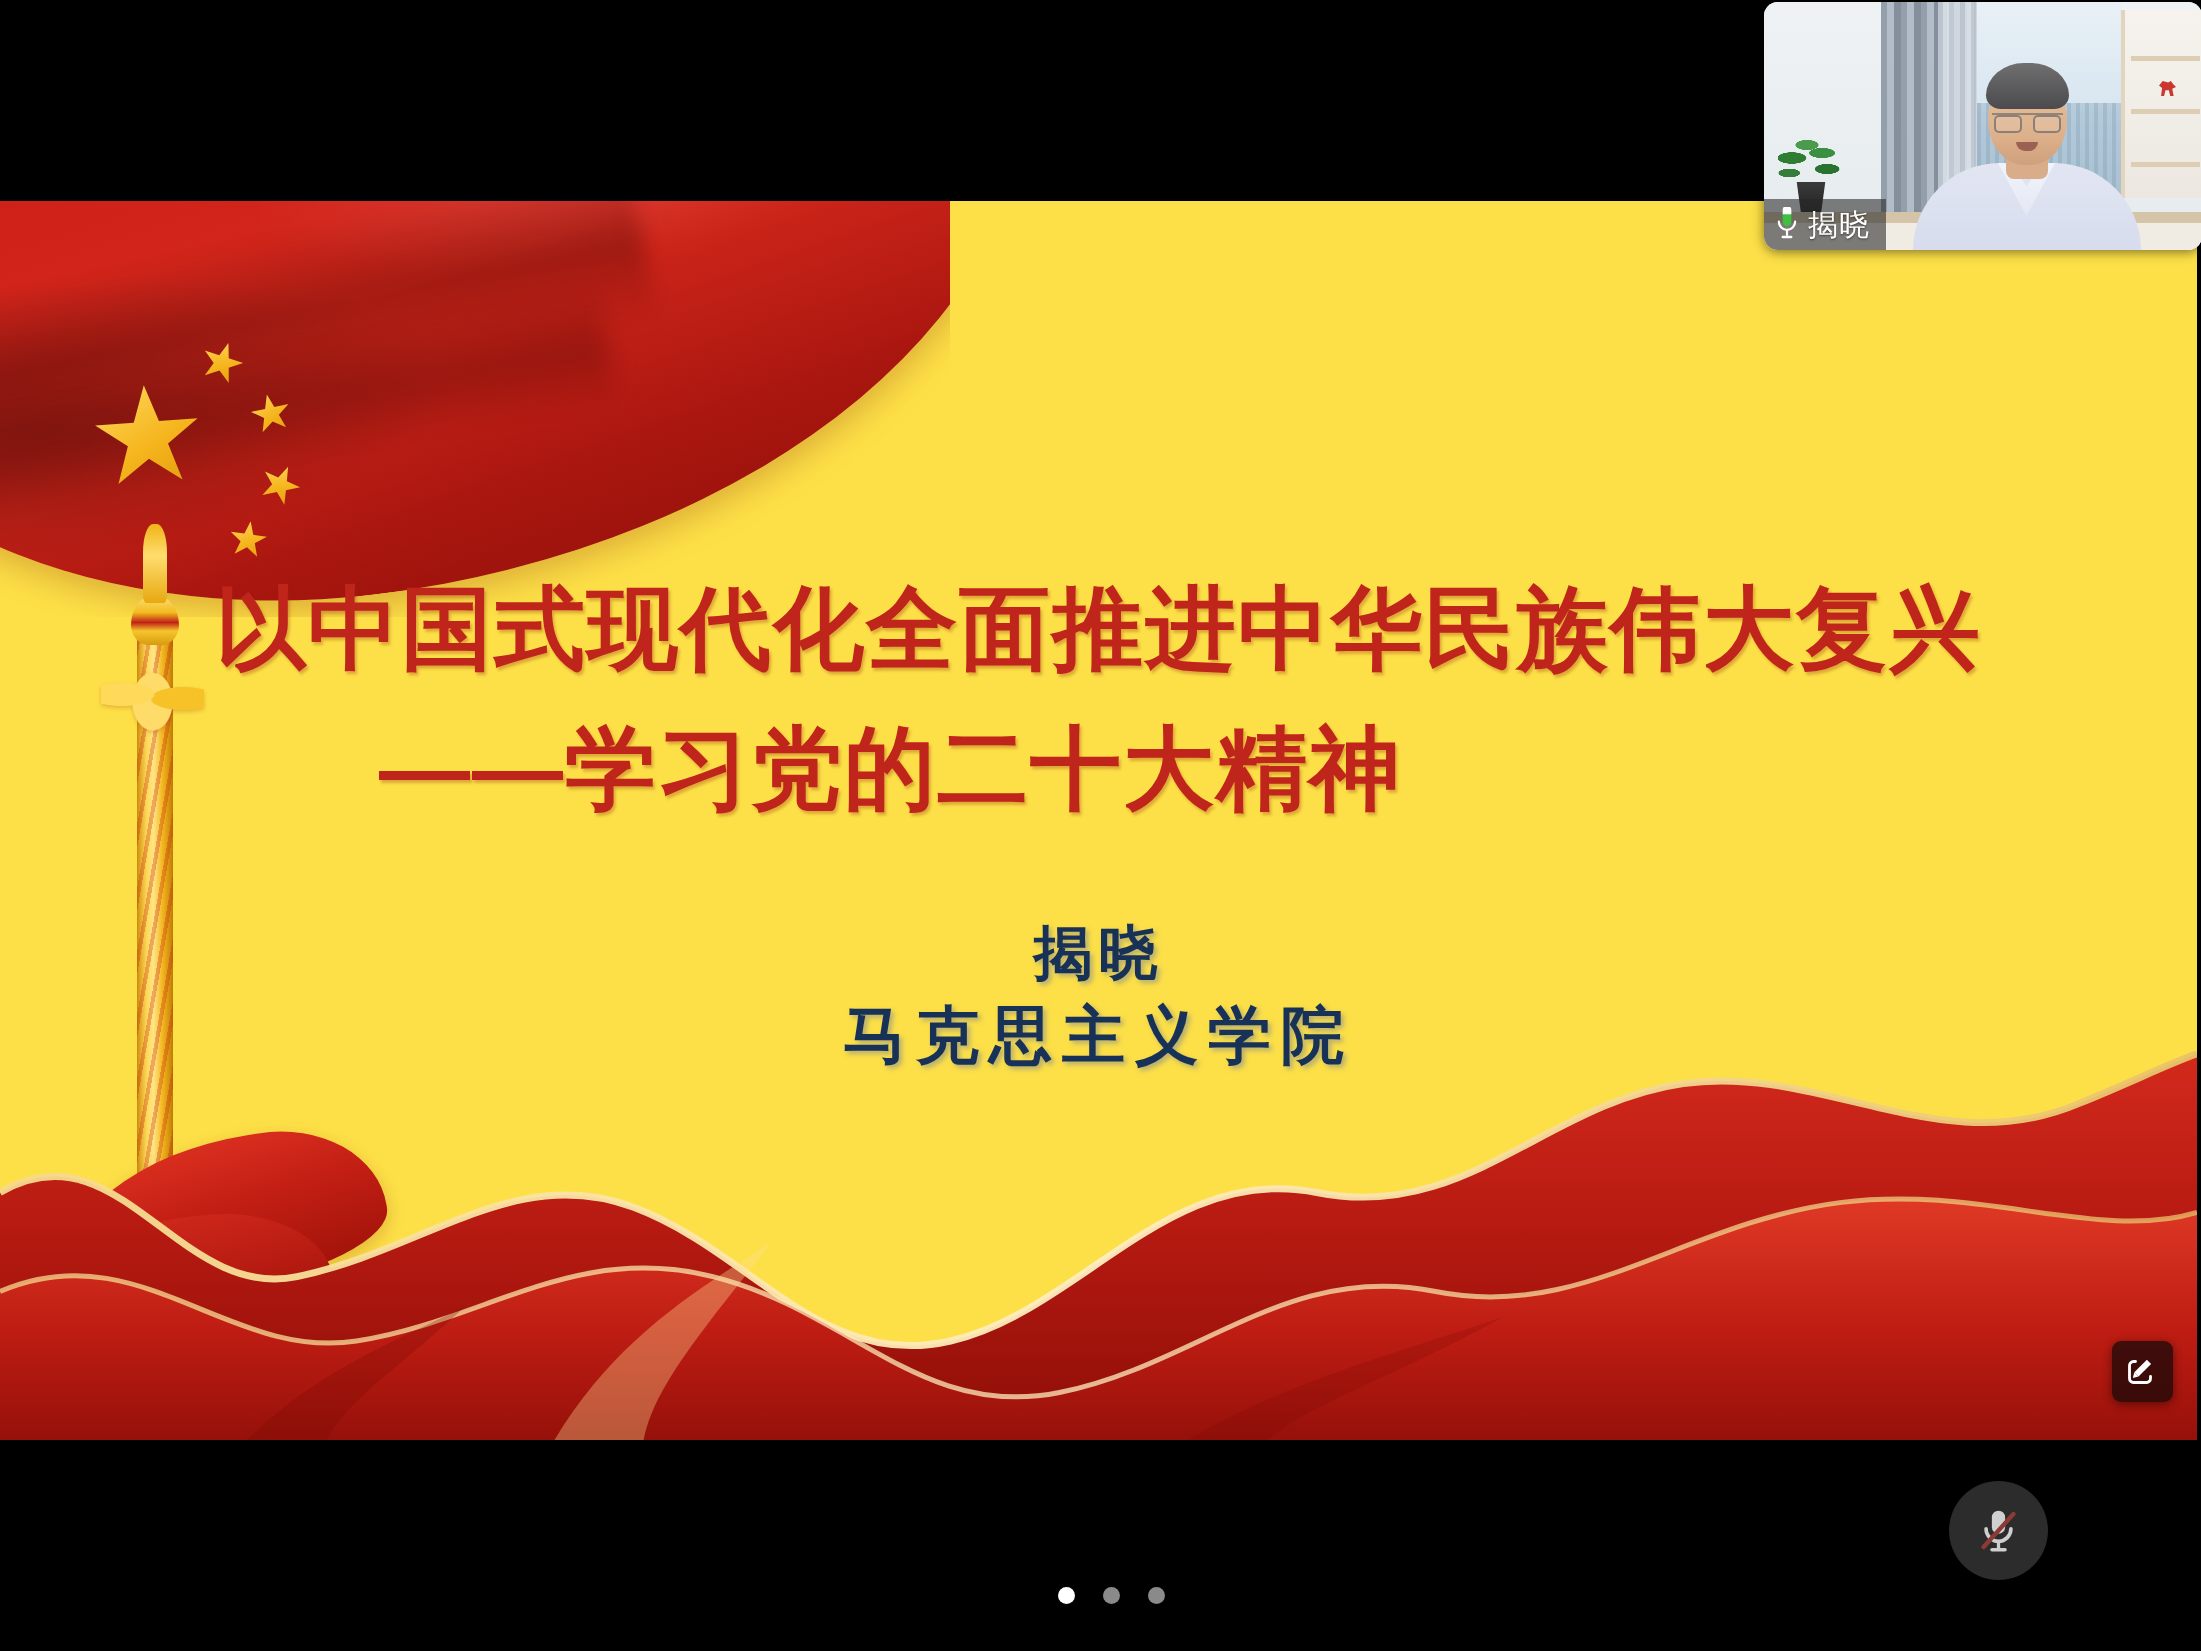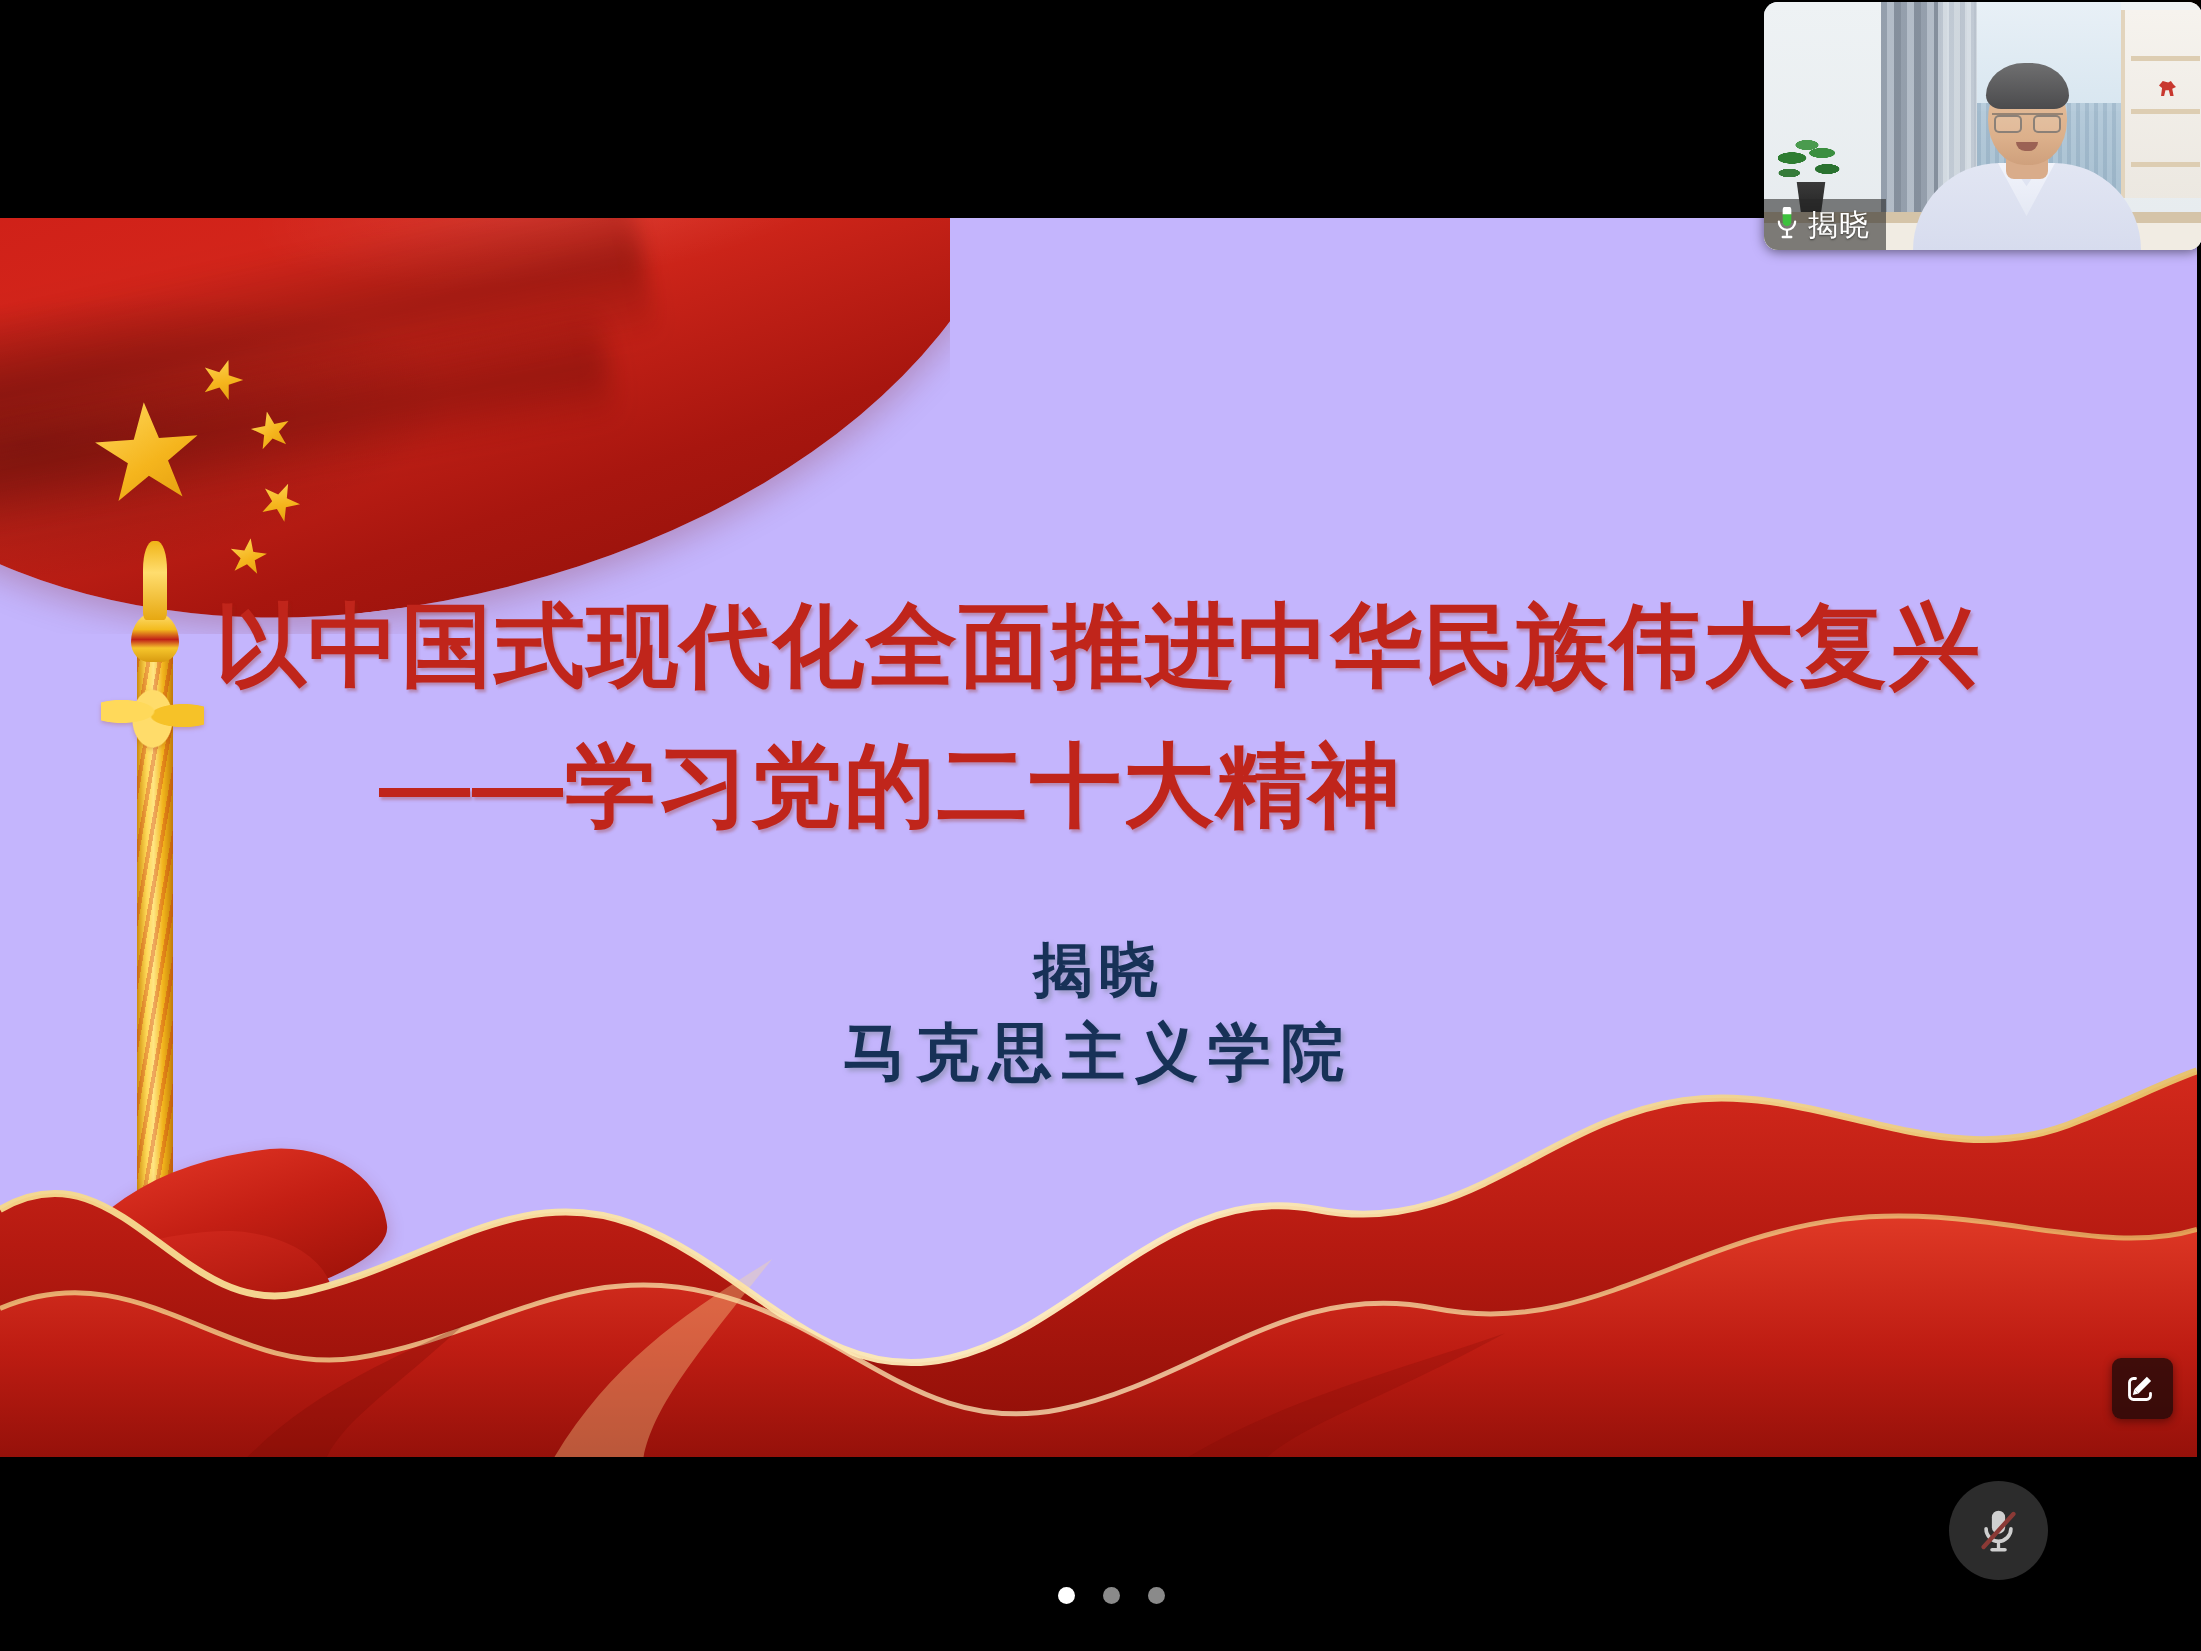--- a/index.html
+++ b/index.html
@@ -12,23 +12,23 @@
 
   #screen {
     position: relative;
     width: 2202px; height: 1651px;
     background: #000000;
   }
 
   
   #slide {
     position: absolute;
-    left: 0px; top: 218px;
+    left: 0px; top: 201px;
     width: 2197px; height: 1239px;
-    background: #c4b5fd;
+    background: #fde047;
     overflow: hidden;
   }
 
   
   .flag-wrap {
     position: absolute;
     left: -40px; top: -10px;
     width: 990px; height: 426px;
     overflow: hidden;
     pointer-events: none;

